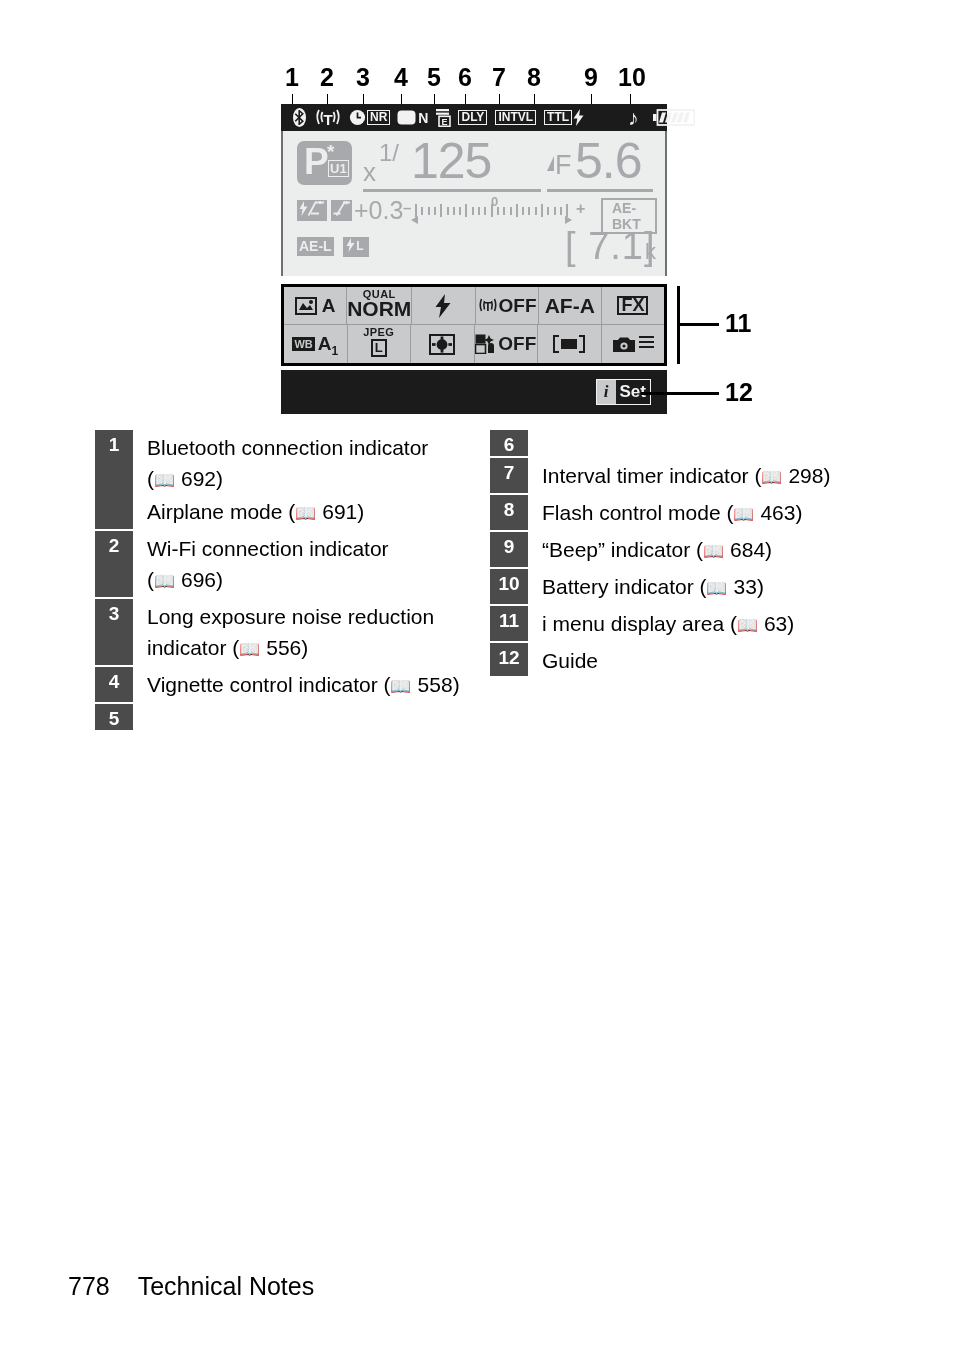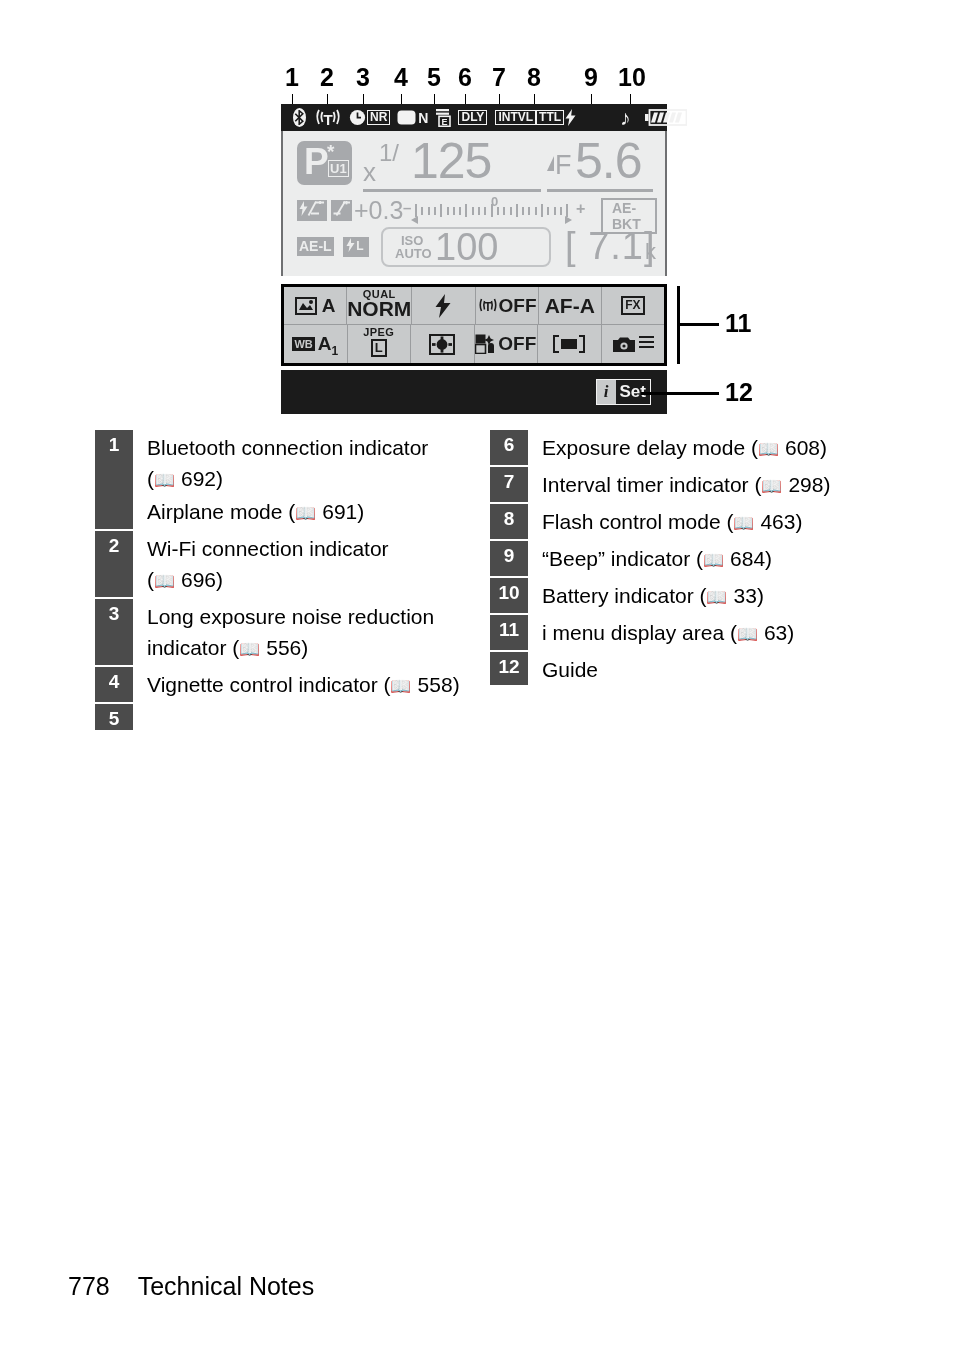--- a/index.html
+++ b/index.html
@@ -239,21 +239,21 @@
         <rect x="1" y="4.6" width="13" height="2.2" fill="#f2f2f2"></rect>
         <rect x="4" y="8.3" width="11" height="10" fill="none" stroke="#f2f2f2" stroke-width="1.6"></rect>
         <text x="9.5" y="16.6" font-size="9" font-weight="bold" fill="#f2f2f2" text-anchor="middle" font-family="Liberation Sans, sans-serif">E</text>
       </svg>
     </div>
 
     <span class="box-lbl" style="margin-left:7px;">DLY</span>
 
     <span class="box-lbl" style="margin-left:8px;">INTVL</span>
 
-    <div class="si" style="display:flex;align-items:center;">
+    <div class="si" style="margin-left:8px;display:flex;align-items:center;">
       <span class="box-lbl">TTL</span>
       <svg width="11" height="17" viewBox="0 0 11 17" style="margin-left:1px;">
         <path d="M7 0 L0.5 9.5 L4.3 9.5 L3 17 L10.5 6.5 L6.2 6.5 Z" fill="#f2f2f2"></path>
       </svg>
     </div>
 
     <div class="si" style="margin-left:44px;color:#f2f2f2;font-size:21px;line-height:21px;">♪</div>
 
     <div class="si" style="margin-left:14px;display:flex;align-items:center;">
       <svg width="42" height="17" viewBox="0 0 42 17">
@@ -352,25 +352,20 @@
     </div>
 
     <div id="iso-row">
       <span class="badge-fill" style="position:absolute;left:0;top:8px;font-size:14px;">AE-L</span>
       <span class="badge-fill" style="position:absolute;left:46px;top:8px;padding:1px 3px;">
         <svg width="20" height="14" viewBox="0 0 20 14">
           <path d="M5 0 L0.5 8 L3.5 8 L2.5 14 L8.5 5 L5 5 Z" fill="#eceded"></path>
           <text x="14" y="12" font-size="12" font-weight="bold" fill="#eceded" text-anchor="middle" font-family="Liberation Sans, sans-serif">L</text>
         </svg>
       </span>
-      <div id="iso-box">
-        <span id="iso-lbl1">ISO</span>
-        <span id="iso-lbl2">AUTO</span>
-        <span id="iso-val">100</span>
-      </div>
       <span id="frames">[&nbsp;<span>7.1</span>]</span>
       <span id="frames-k">k</span>
     </div>
   </div>
 
   <div id="imenu-wrap">
     <div class="imenu-row">
       <div class="imenu-cell">
         <svg width="22" height="18" viewBox="0 0 22 18">
           <rect x="1" y="1" width="20" height="16" fill="none" stroke="#1b1b1b" stroke-width="2"></rect>
@@ -395,21 +390,21 @@
           <path d="M17.5 2 Q20 8 17.5 14" fill="none" stroke="#1b1b1b" stroke-width="1.6"></path>
           <path d="M14.5 4 Q16 8.5 14.5 12.5" fill="none" stroke="#1b1b1b" stroke-width="1.6"></path>
           <text x="11" y="14" font-size="12" font-weight="bold" fill="#1b1b1b" text-anchor="middle" font-family="Liberation Sans, sans-serif">T</text>
         </svg>
         <span class="cell-txt">OFF</span>
       </div>
       <div class="imenu-cell">
         <span class="cell-txt" style="font-size:21px;">AF-A</span>
       </div>
       <div class="imenu-cell">
-        <span class="mini-box" style="font-size:12px;line-height:15px;">FX</span>
+        <span class="mini-box" style="font-size:18px;line-height:15px;">FX</span>
       </div>
     </div>
     <div class="imenu-row">
       <div class="imenu-cell">
         <span style="background:#1b1b1b;color:#c8cacb;font-size:11px;font-weight:bold;padding:1px 2px;line-height:12px;">WB</span>
         <span class="cell-txt" style="margin-left:3px;">A</span>
         <span style="font-size:12px;font-weight:bold;align-self:flex-end;margin-bottom:5px;">1</span>
       </div>
       <div class="imenu-cell">
         <span class="cell-sup">JPEG</span>
@@ -500,23 +495,20 @@
           <div>Vignette control indicator (<span class="bk">📖</span>&nbsp;558)</div>
         </div>
       </div>
       <div class="legend-row">
         <div class="legend-num">5</div>
       </div>
     </div>
   <div class="legend-col" id="legend-right">
       <div class="legend-row">
         <div class="legend-num">6</div>
-        <div class="legend-txt">
-          <div>Exposure delay mode (<span class="bk">📖</span>&nbsp;608)</div>
-        </div>
       </div>
       <div class="legend-row">
         <div class="legend-num">7</div>
         <div class="legend-txt">
           <div>Interval timer indicator (<span class="bk">📖</span>&nbsp;298)</div>
         </div>
       </div>
       <div class="legend-row">
         <div class="legend-num">8</div>
         <div class="legend-txt">

